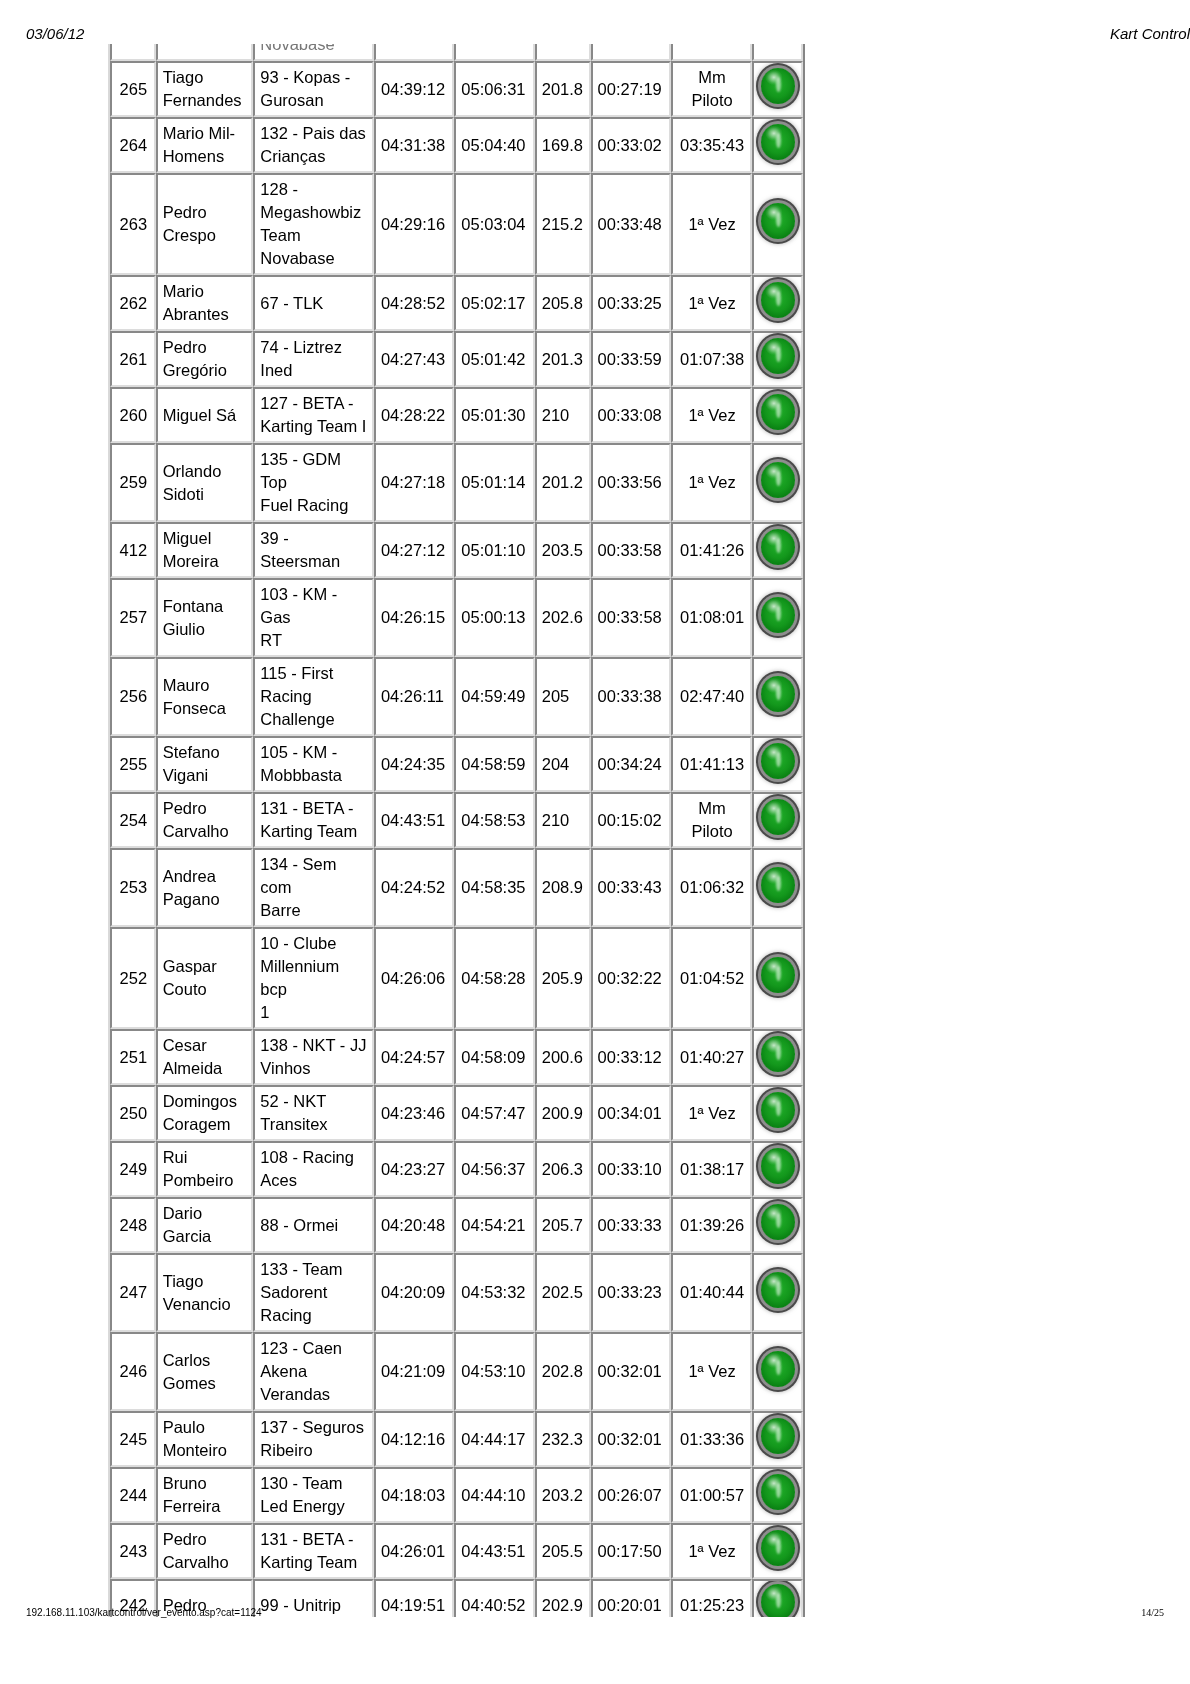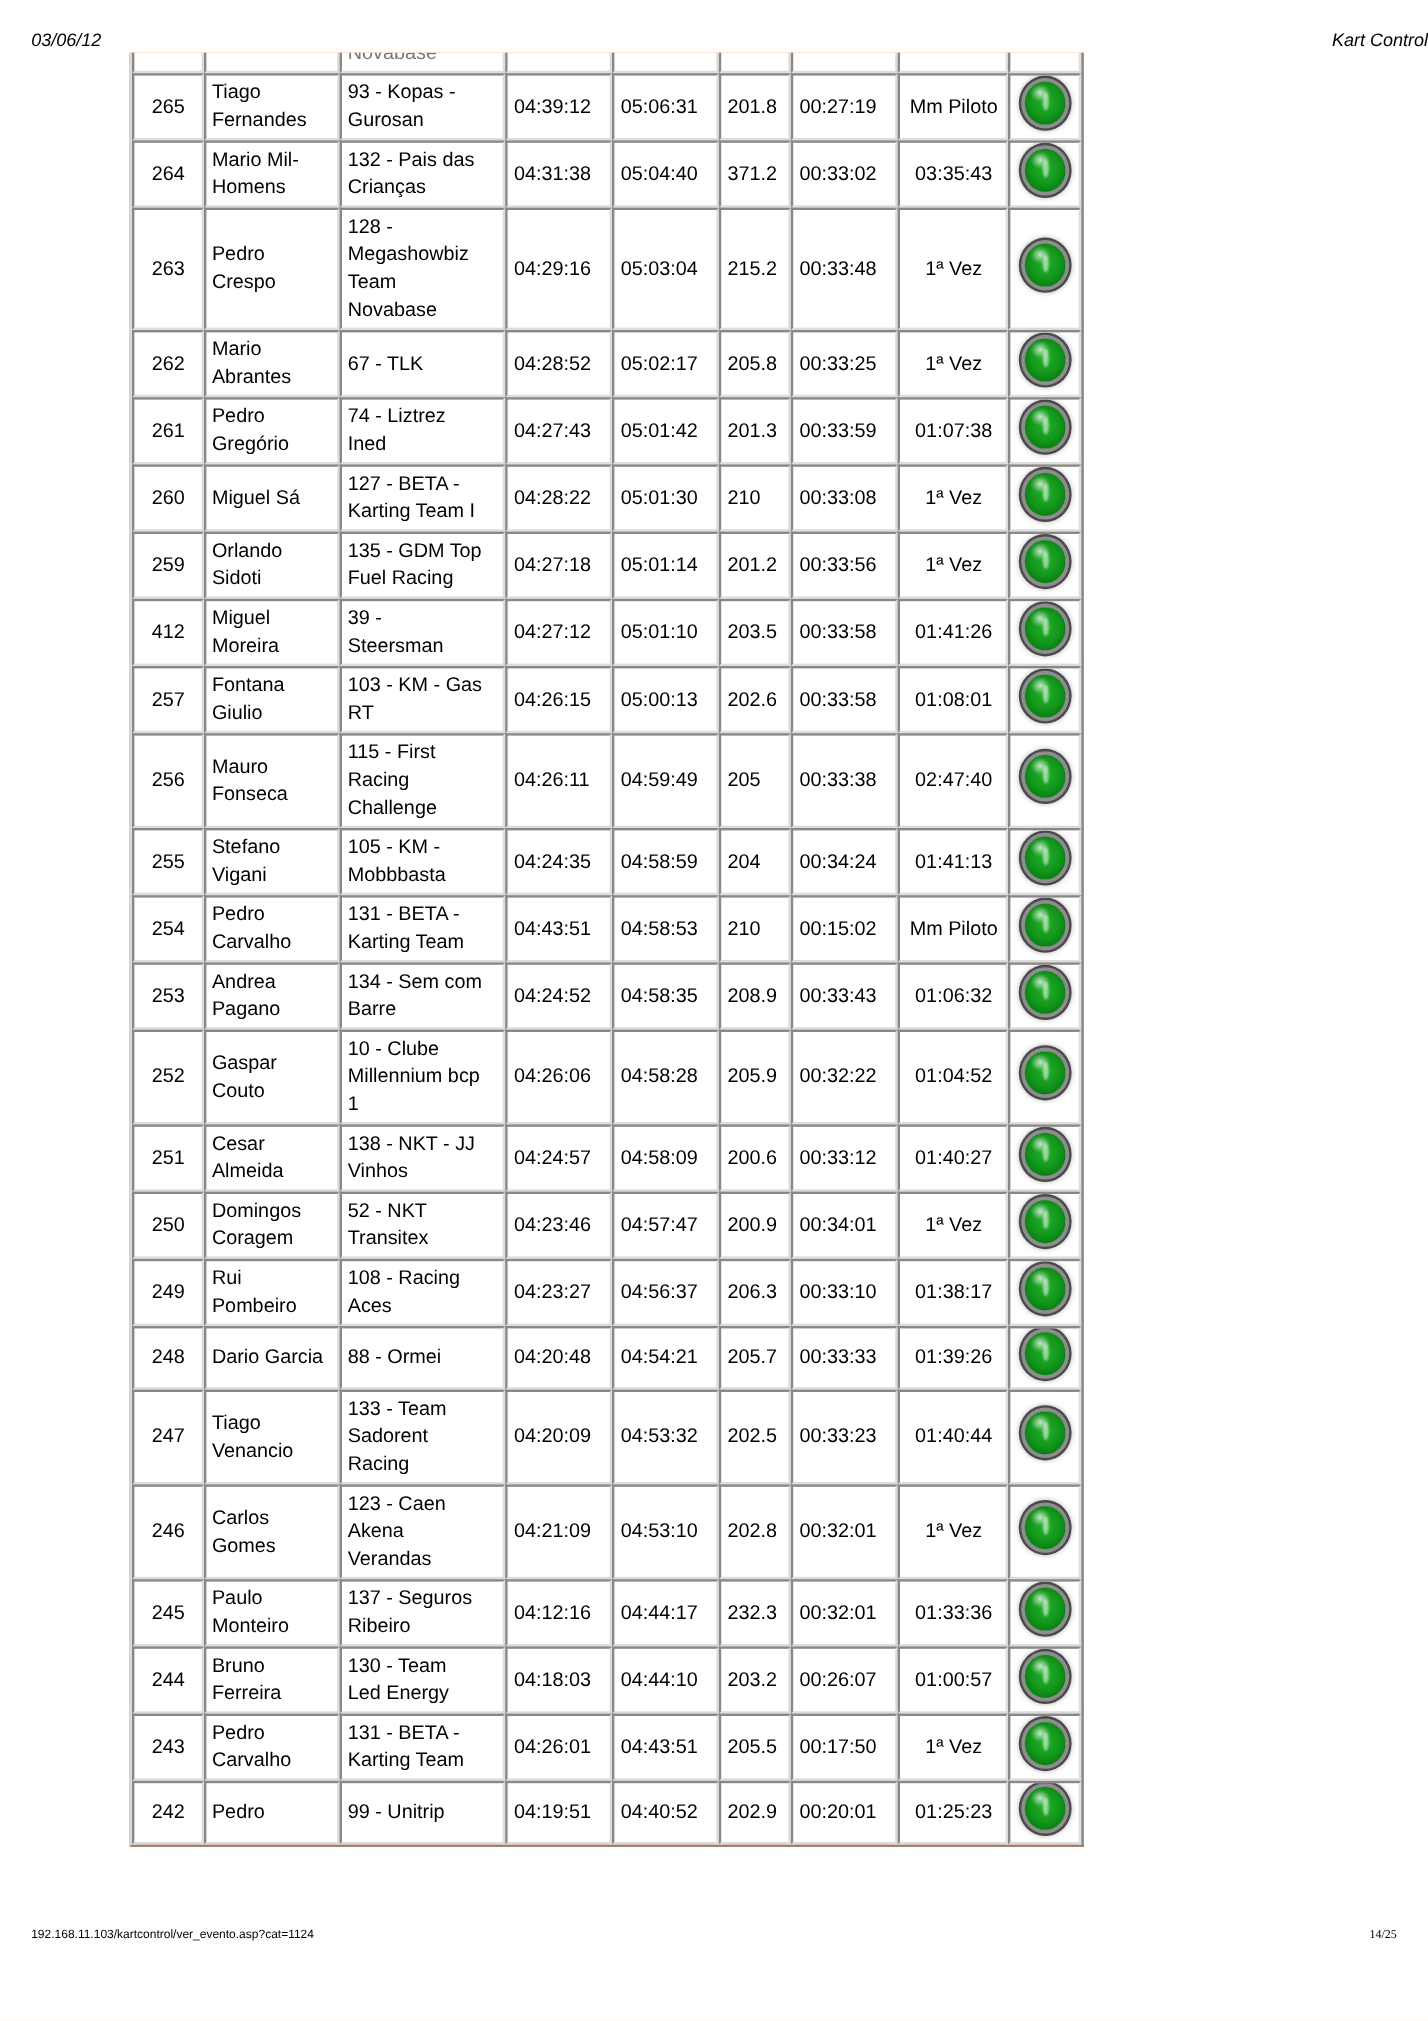--- a/index.html
+++ b/index.html
@@ -51,25 +51,25 @@
     width: 1190px;
     height: 1573px;
     overflow: hidden;
   }
 
   
   #results-table {
     position: absolute;
     left: 108px;
     top: -18px;            
-    width: 795px;
+    width: 697px;
     border-collapse: separate;
     border-spacing: 0;
     border: 2px outset #d9d9d9;
-    background: #f97316;
+    background: #0f766e;
   }
   #results-table td {
     border: 2px inset #dcdcdc;
     background: #ffffff;
     font-size: 16.5px;
     line-height: 23px;
     padding: 3px 4px 3px 5px;
     vertical-align: middle;
     white-space: pre-line;
     overflow: hidden;
@@ -187,21 +187,21 @@
           <td class="c-led"><span class="led"></span></td>
         </tr>
         <tr>
           <td class="c-pos">264</td>
           <td class="c-name">Mario Mil-
 Homens</td>
           <td class="c-team">132 - Pais das
 Crianças</td>
           <td class="c-t1">04:31:38</td>
           <td class="c-t2">05:04:40</td>
-          <td class="c-laps">371.2</td>
+          <td class="c-laps">169.8</td>
           <td class="c-diff">00:33:02</td>
           <td class="c-note">03:35:43</td>
           <td class="c-led"><span class="led"></span></td>
         </tr>
         <tr>
           <td class="c-pos">263</td>
           <td class="c-name">Pedro
 Crespo</td>
           <td class="c-team">128 -
 Megashowbiz

